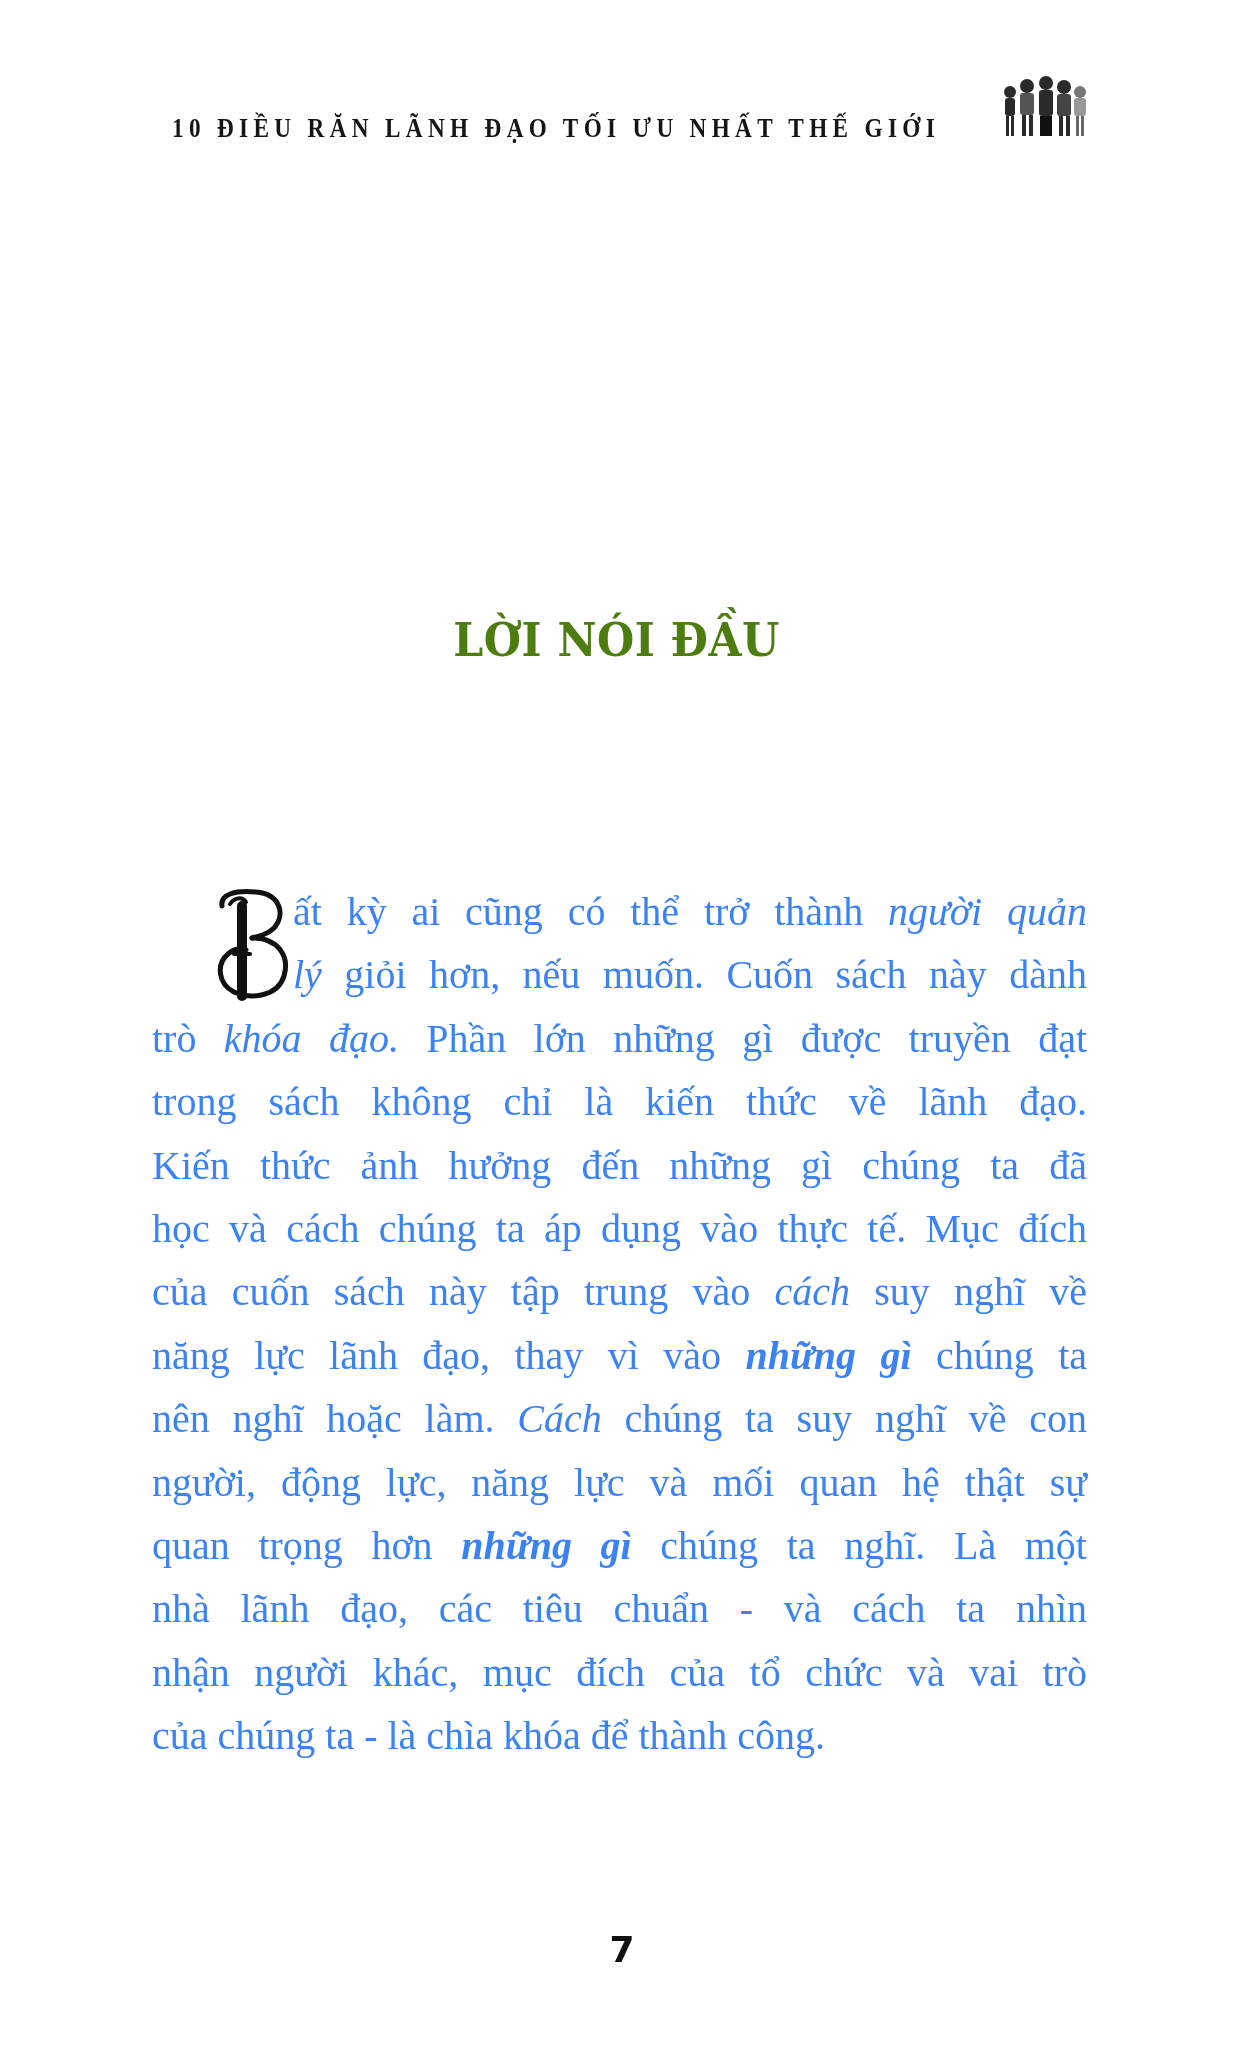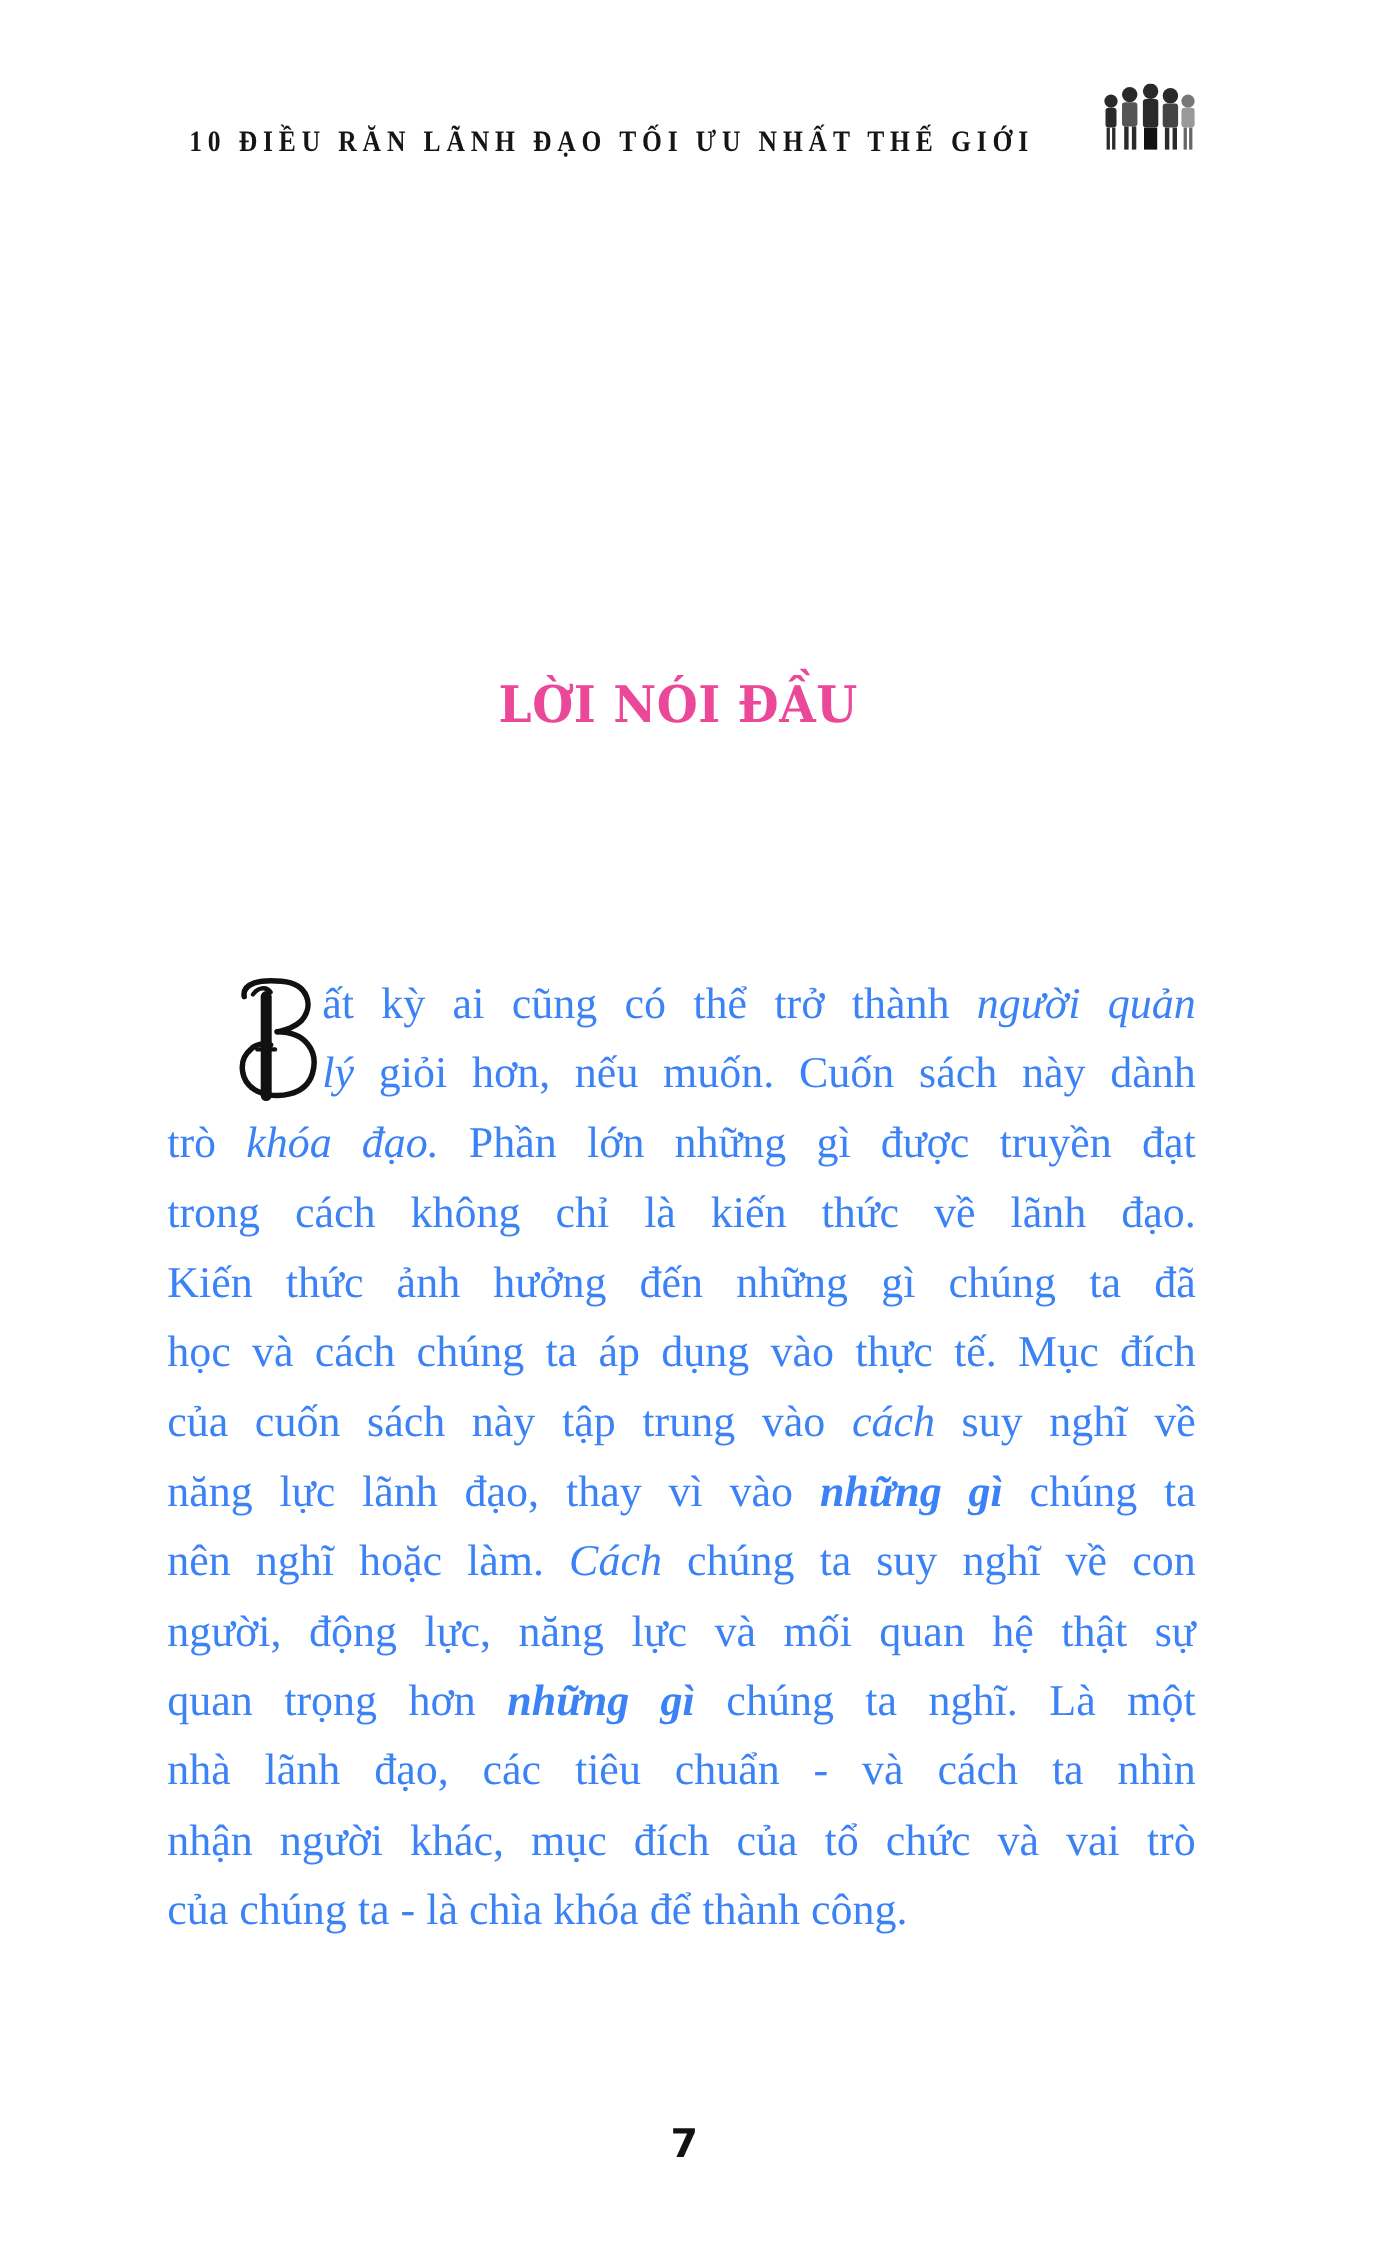--- a/index.html
+++ b/index.html
@@ -7,21 +7,21 @@
   .running-header {
     position: absolute; left: 172px; top: 110px; width: 810px; height: 36px;
     font-family: "Liberation Serif", serif; font-size: 27px; letter-spacing: 6.2px;
     line-height: 36px; white-space: nowrap; color: #151515; font-weight: bold;
     transform: scaleX(0.86); transform-origin: left center;
   }
   .header-icon { position: absolute; left: 1000px; top: 76px; width: 92px; height: 62px; }
   .chapter-title {
     position: absolute; left: 0; width: 1252px; top: 612px; text-align: center;
     font-family: "DejaVu Serif", serif; font-weight: bold; font-size: 46px; line-height: 56px;
-    letter-spacing: 0.5px; color: #ec4899;
+    letter-spacing: 0.5px; color: #4d7c0f;
     padding-left: 0;
   }
   .chapter-title span { display: inline-block; transform: translateX(-9px) scaleX(0.93); }
   .body-text {
     position: absolute; left: 152px; top: 880px; width: 935px;
     font-family: "Liberation Serif", serif; font-size: 40px; line-height: 63.4px;
     text-align: justify; text-align-last: left; color: #3b82f6;
   }
   .body-text .line { display: block; height: 63.4px; white-space: nowrap; text-align: justify; text-align-last: justify; }
   .body-text .line.last { text-align-last: left; }
@@ -77,21 +77,21 @@
       <path d="M30 22 L 30 112" stroke-width="10"></path>
       <path d="M18 20 C 22 14, 30 12, 34 18" stroke-width="4"></path>
       <path d="M22 70 L 38 70" stroke-width="4"></path>
     </g>
   </svg>
 
   <div class="body-text" id="body-text">
       <span class="line indent"><span>ất kỳ ai cũng có thể trở thành </span><em>người quản</em></span>
       <span class="line indent"><em>lý</em><span> giỏi hơn, nếu muốn. Cuốn sách này dành</span></span>
       <span class="line"><span>trò </span><em>khóa đạo.</em><span> Phần lớn những gì được truyền đạt</span></span>
-      <span class="line"><span>trong cách không chỉ là kiến thức về lãnh đạo.</span></span>
+      <span class="line"><span>trong sách không chỉ là kiến thức về lãnh đạo.</span></span>
       <span class="line"><span>Kiến thức ảnh hưởng đến những gì chúng ta đã</span></span>
       <span class="line"><span>học và cách chúng ta áp dụng vào thực tế. Mục đích</span></span>
       <span class="line"><span>của cuốn sách này tập trung vào </span><em>cách</em><span> suy nghĩ về</span></span>
       <span class="line"><span>năng lực lãnh đạo, thay vì vào </span><em class="b">những gì</em><span> chúng ta</span></span>
       <span class="line"><span>nên nghĩ hoặc làm. </span><em>Cách</em><span> chúng ta suy nghĩ về con</span></span>
       <span class="line"><span>người, động lực, năng lực và mối quan hệ thật sự</span></span>
       <span class="line"><span>quan trọng hơn </span><em class="b">những gì</em><span> chúng ta nghĩ. Là một</span></span>
       <span class="line"><span>nhà lãnh đạo, các tiêu chuẩn - và cách ta nhìn</span></span>
       <span class="line"><span>nhận người khác, mục đích của tổ chức và vai trò</span></span>
       <span class="line last"><span>của chúng ta - là chìa khóa để thành công.</span></span>

